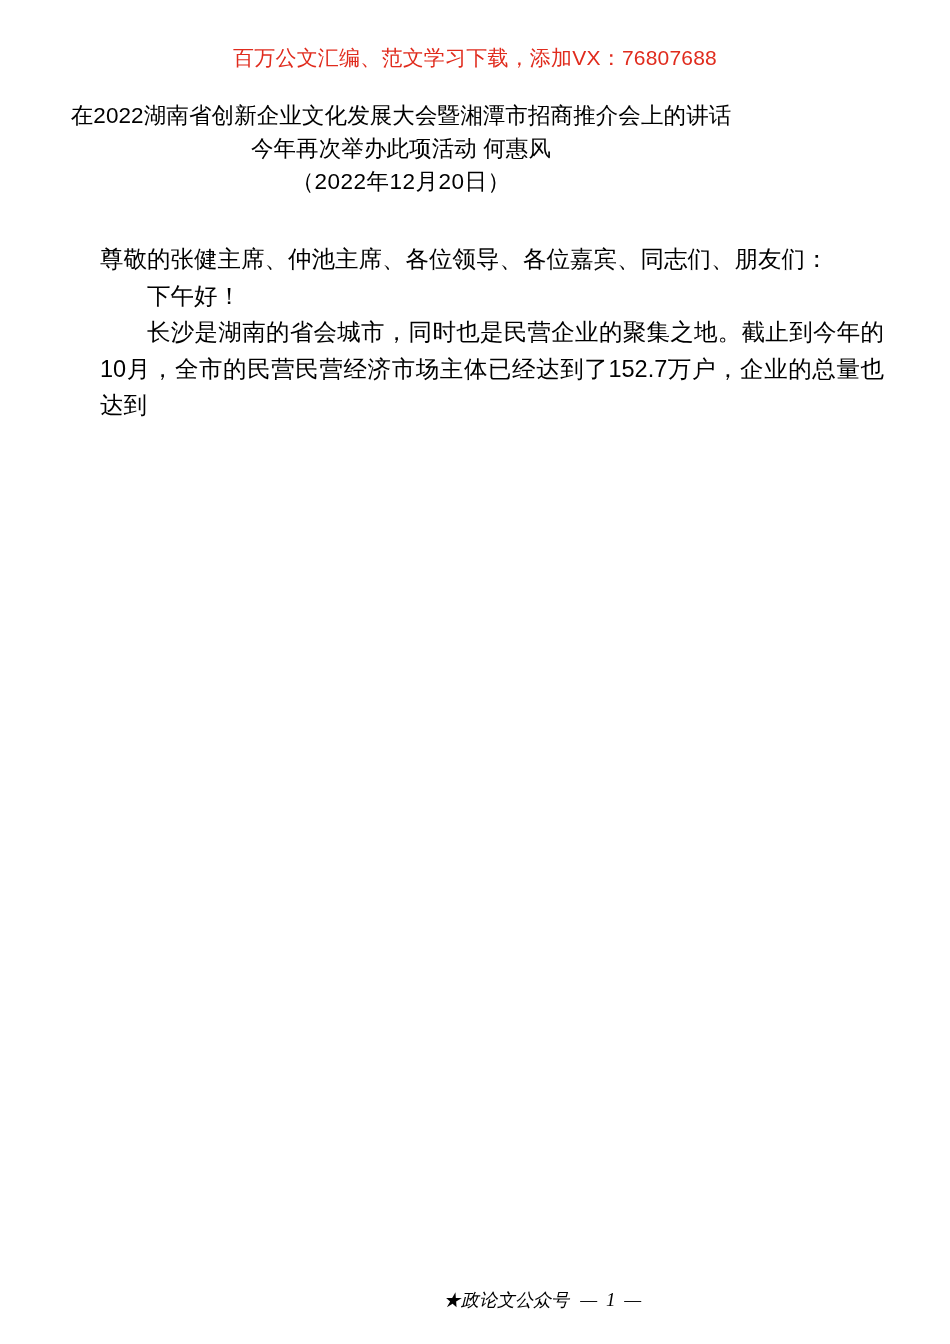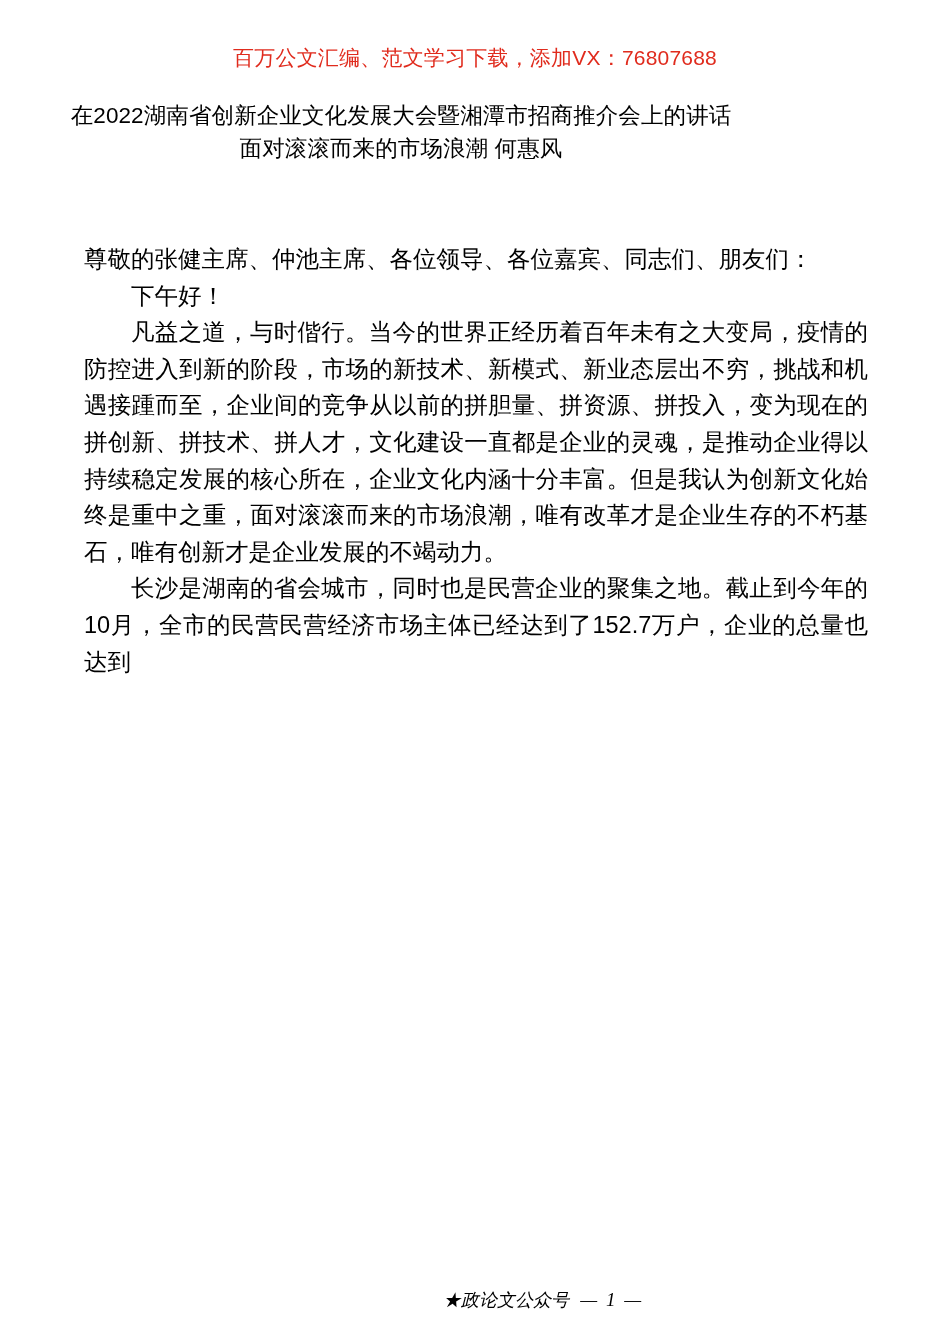--- a/index.html
+++ b/index.html
@@ -55,21 +55,21 @@
     letter-spacing: 0.1px;
   }
   .title-line.date {
     letter-spacing: 0.5px;
   }
 
   
   .body-text {
     position: absolute;
     top: 241px;
-    left: 84px;
+    left: 100px;
     width: 784px;
     font-size: 23.5px;
     line-height: 36.6px;
     color: #000;
     text-align: justify;
     text-justify: inter-ideograph;
   }
   .para {
     margin: 0;
     text-indent: 2em;
@@ -111,27 +111,27 @@
 </style>
 </head>
 <body>
 
 <div class="page">
 
   <div class="promo-banner" style="color: rgb(224, 43, 29);">百万公文汇编、范文学习下载，添加VX：76807688</div>
 
   <div class="title-block">
     <div class="title-line">在2022湖南省创新企业文化发展大会暨湘潭市招商推介会上的讲话</div>
-    <div class="title-line">面对滚滚而来的市场浪潮 何惠风</div>
+    <div class="title-line">今年再次举办此项活动 何惠风</div>
+    <div class="title-line date">（2022年12月20日）</div>
   </div>
 
   <div class="body-text" id="body-text">
       <p class="para no-indent">尊敬的张健主席、仲池主席、各位领导、各位嘉宾、同志们、朋友们：</p>
       <p class="para">下午好！</p>
-      <p class="para">凡益之道，与时偕行。当今的世界正经历着百年未有之大变局，疫情的防控进入到新的阶段，市场的新技术、新模式、新业态层出不穷，挑战和机遇接踵而至，企业间的竞争从以前的拼胆量、拼资源、拼投入，变为现在的拼创新、拼技术、拼人才，文化建设一直都是企业的灵魂，是推动企业得以持续稳定发展的核心所在，企业文化内涵十分丰富。但是我认为创新文化始终是重中之重，面对滚滚而来的市场浪潮，唯有改革才是企业生存的不朽基石，唯有创新才是企业发展的不竭动力。</p>
       <p class="para">长沙是湖南的省会城市，同时也是民营企业的聚集之地。截止到今年的10月，全市的民营民营经济市场主体已经达到了152.7万户，企业的总量也达到</p>
     </div>
 
   <div class="footer">
     <span class="footer-inner">
       <span class="footer-mark">★政论文公众号</span>
       <span class="footer-page">— 1 —</span>
     </span>
   </div>
 

